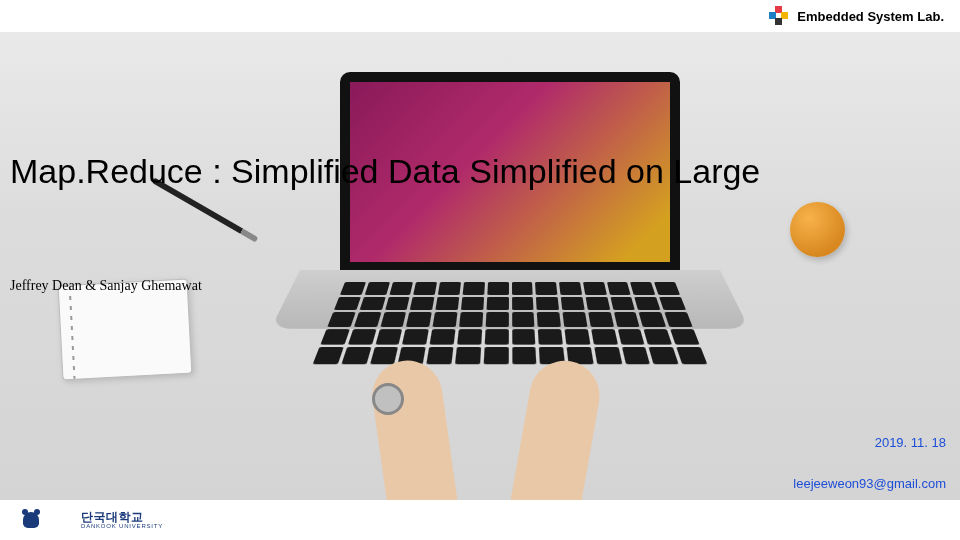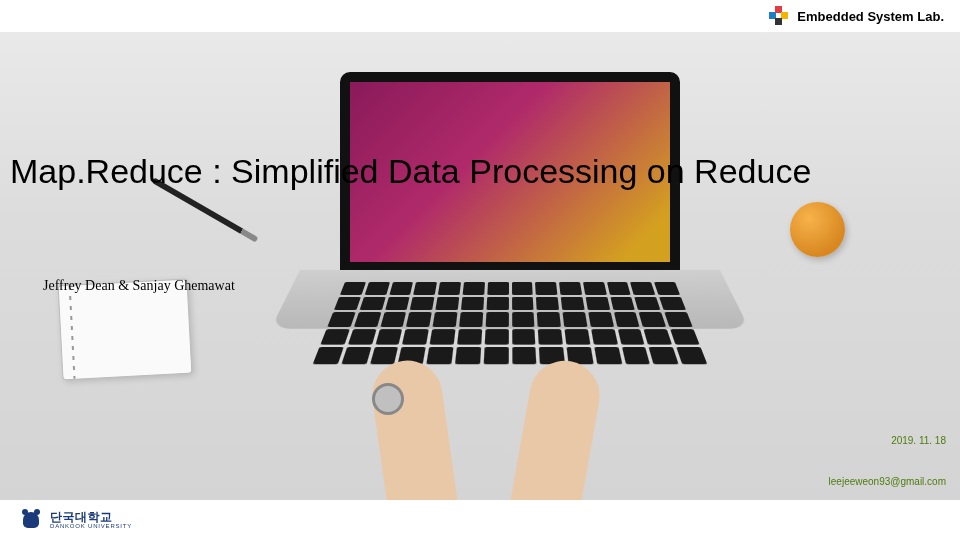--- a/index.html
+++ b/index.html
@@ -155,30 +155,29 @@
     line-height: 1.25;
     background: rgba(255,255,255,0.0);
   }
   .authors {
     position: absolute;
     top: 278px; left: 10px;
     font-family: Georgia, 'Times New Roman', serif;
     font-size: 14px;
     color: #000;
     z-index: 5;
-    margin-left: 33px;
   }
 
   
   .bottom-info {
     position: absolute;
     right: 14px;
     z-index: 5;
-    font-size: 10px;
-    color: #4d7c0f;
+    font-size: 13px;
+    color: #1d4ed8;
     text-align: right;
   }
   .date-line { top: 435px; }
   .presenter-line { top: 460px; }
   .email-line { top: 476px; margin-left: 12px; }
 
   
   .footer {
     position: absolute;
     bottom: 0; left: 0;
@@ -213,20 +212,21 @@
     background: #1a3a7a;
     border-radius: 50%;
     top: -3px;
   }
   .dku-mark .bear::before { left: -1px; }
   .dku-mark .bear::after { right: -1px; }
   .dku-text {
     display: flex;
     flex-direction: column;
     line-height: 1;
+    margin-left: 31px;
   }
   .dku-kr {
     font-size: 12px;
     font-weight: 700;
     color: #1a3a7a;
     letter-spacing: 0.5px;
   }
   .dku-en {
     font-size: 6px;
     color: #1a3a7a;
@@ -330,21 +330,21 @@
           <div class="key"></div>
       </div>
     </div>
     <div class="hand-left"></div>
     <div class="watch"></div>
     <div class="hand-right"></div>
   </div>
 
   <div class="title-block">
     <h1>
-      <span>Map.Reduce : Simplified Data Processing on Reduce</span><br>
+      <span>Map.Reduce : Simplified Data Simplified on Large</span><br>
     </h1>
   </div>
 
   <div class="authors">Jeffrey Dean &amp; Sanjay Ghemawat</div>
 
   <div class="bottom-info date-line">2019. 11. 18</div>
   <div class="bottom-info email-line">leejeeweon93@gmail.com</div>
 
   <div class="footer">
     <div class="dku-logo">

